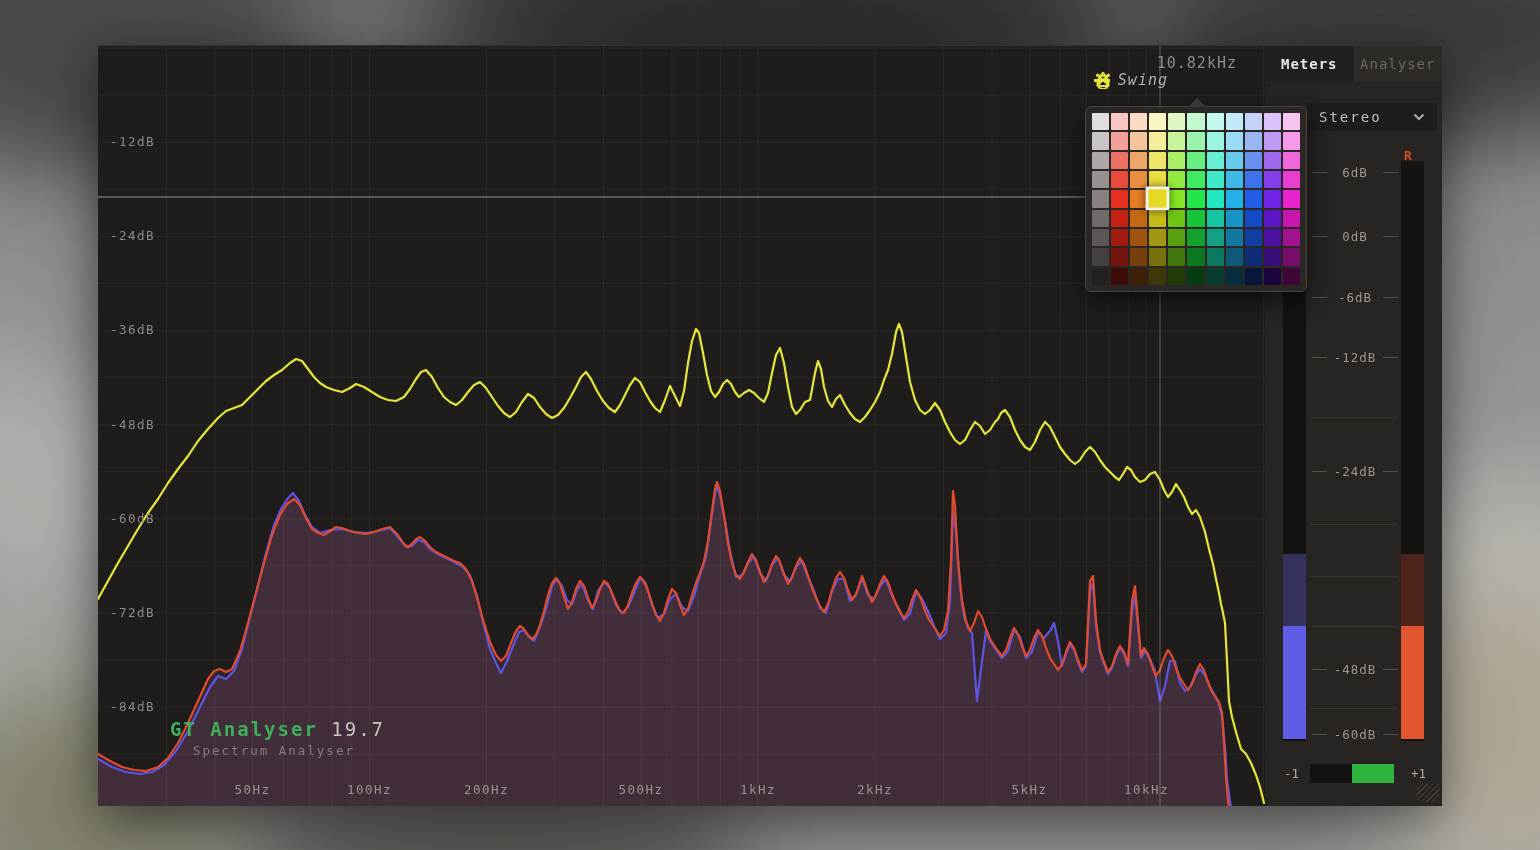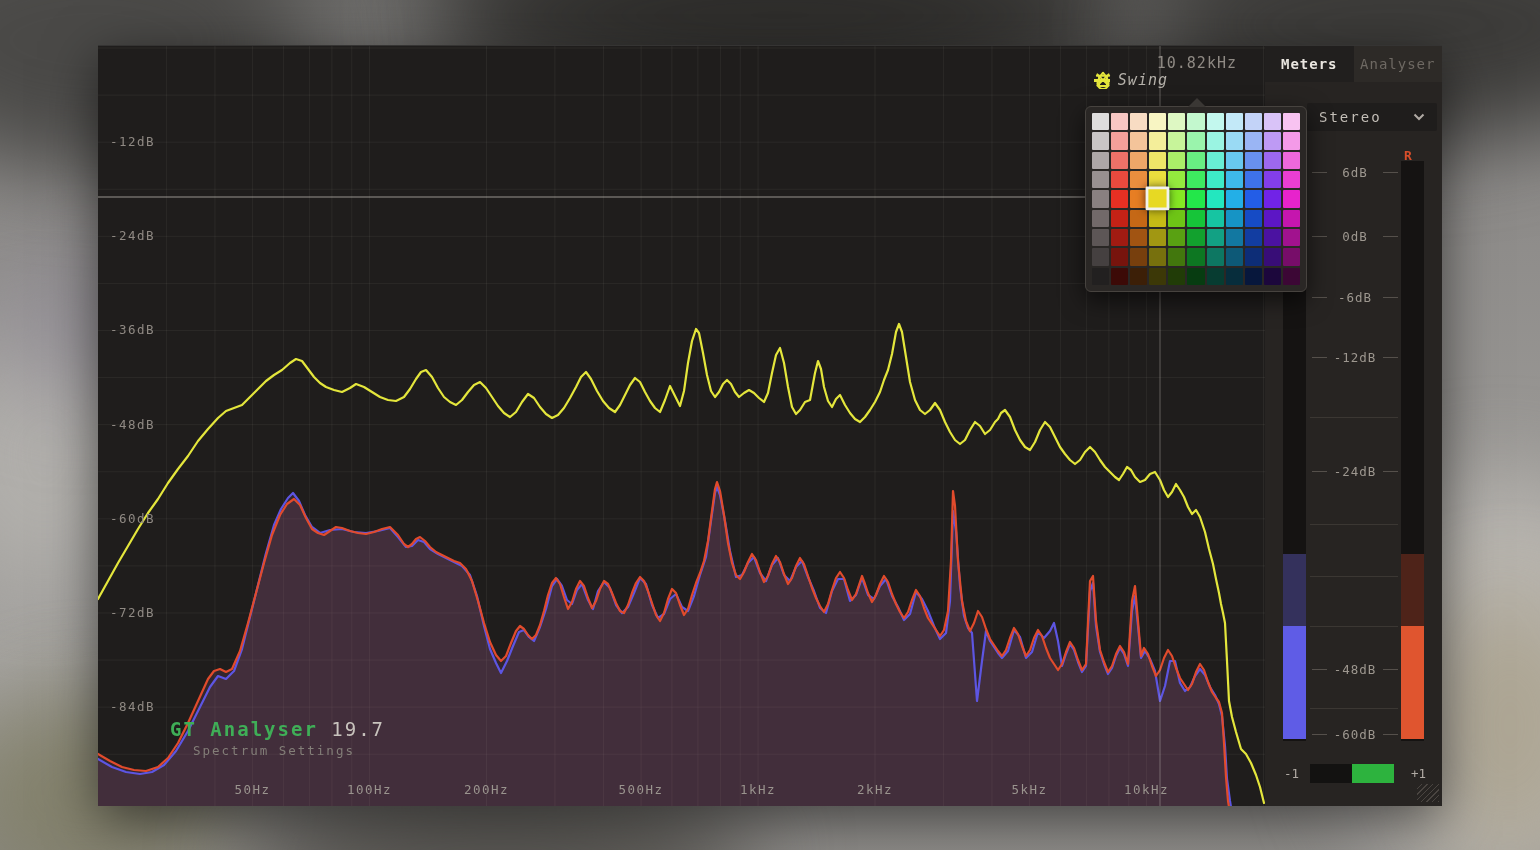--- a/index.html
+++ b/index.html
@@ -148,21 +148,21 @@
         <text x="388.5" y="748" fill="#9a948e" font-size="12.5px" letter-spacing="1.5" text-anchor="middle">200Hz</text>
         <text x="543.0996933690867" y="748" fill="#9a948e" font-size="12.5px" letter-spacing="1.5" text-anchor="middle">500Hz</text>
         <text x="660.0498466845432" y="748" fill="#9a948e" font-size="12.5px" letter-spacing="1.5" text-anchor="middle">1kHz</text>
         <text x="777" y="748" fill="#9a948e" font-size="12.5px" letter-spacing="1.5" text-anchor="middle">2kHz</text>
         <text x="931.5996933690867" y="748" fill="#9a948e" font-size="12.5px" letter-spacing="1.5" text-anchor="middle">5kHz</text>
         <text x="1048.5498466845434" y="748" fill="#9a948e" font-size="12.5px" letter-spacing="1.5" text-anchor="middle">10kHz</text>
       </svg>
 
     <div class="brand">
       <div class="t"><span class="g">GT Analyser</span> <span class="v">19.7</span></div>
-      <div class="s">Spectrum Settings</div>
+      <div class="s">Spectrum Analyser</div>
     </div>
 
     <div class="readout">10.82kHz</div>
 
     <div class="legend" style="color: rgb(228, 230, 60); font-style: italic;">
       <span class="swatch"></span>
       <span class="lname">Swing</span>
       <span class="ic" title="">
         <svg viewBox="0 0 16 16">
             <path d="M8 1.5C8 1.5 3 7.6 3 11a5 5 0 0 0 10 0C13 7.6 8 1.5 8 1.5Z"></path>

